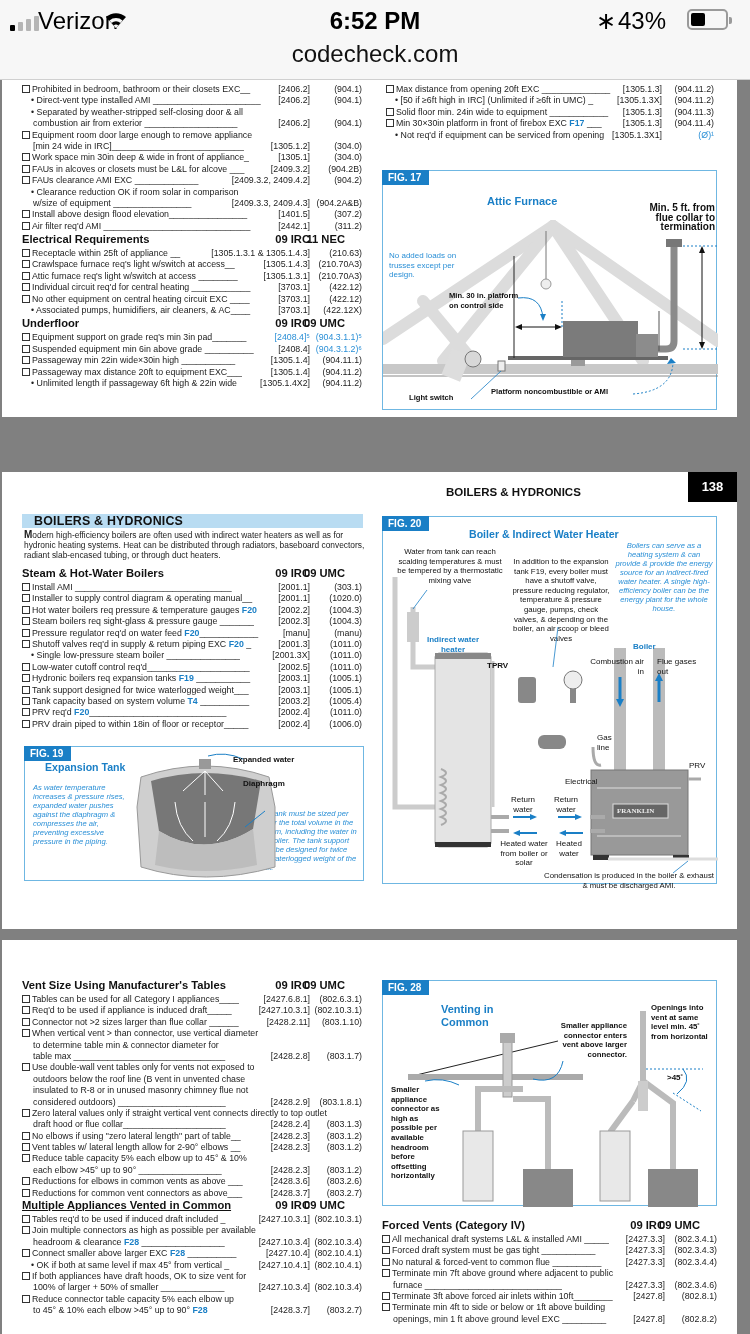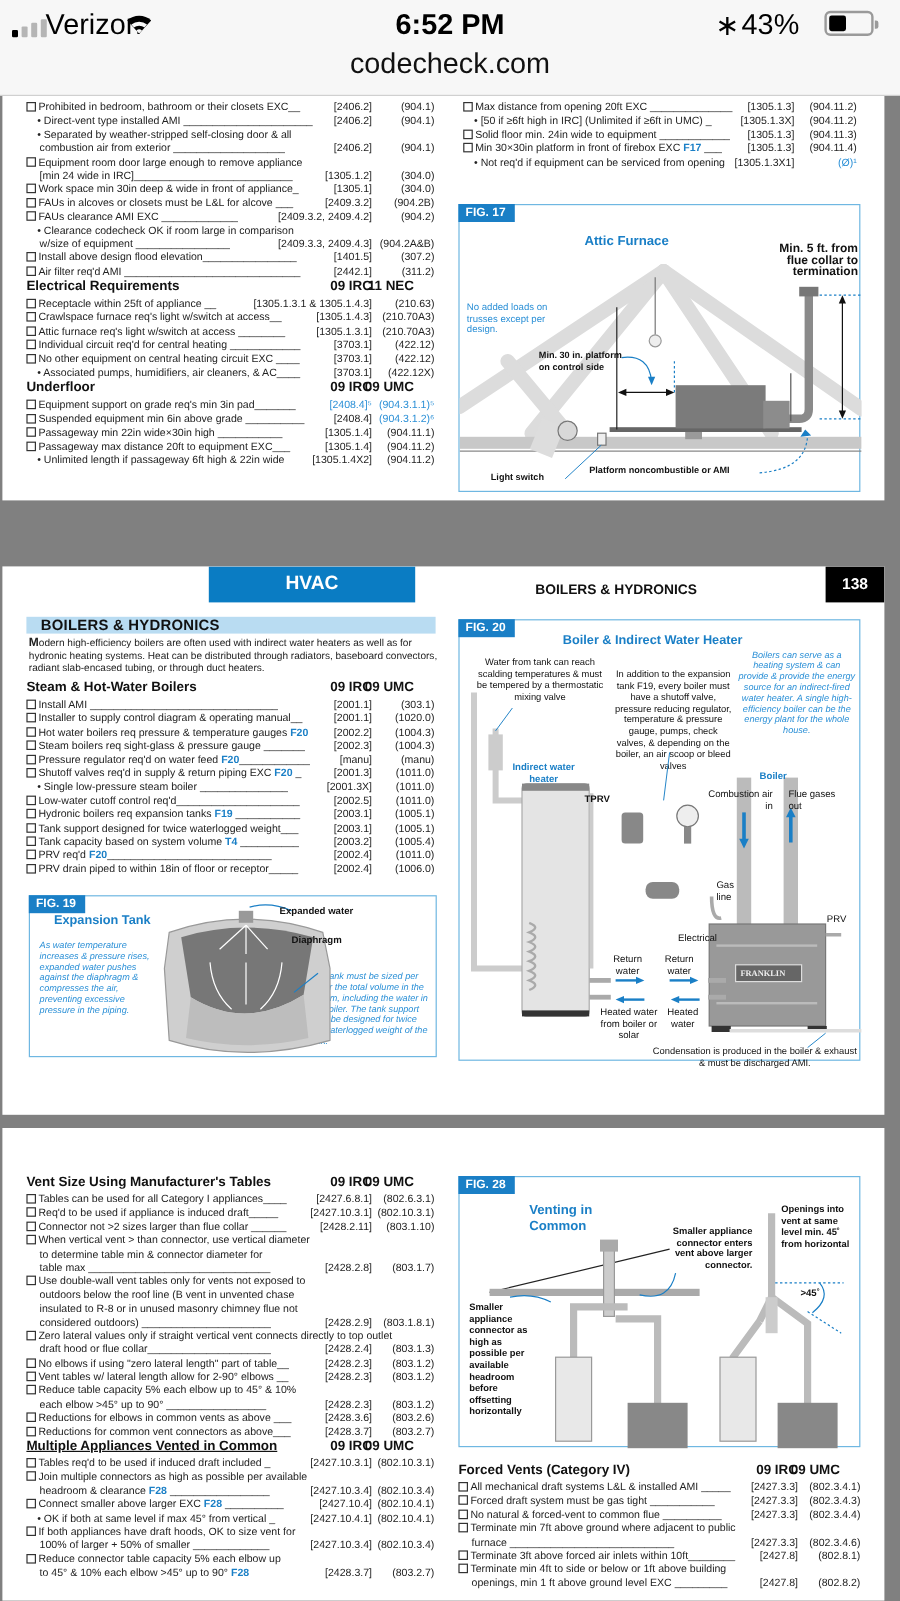--- a/index.html
+++ b/index.html
@@ -125,21 +125,21 @@
         <span class="txt"><span class="cb"></span><span>FAUs in alcoves or closets must be L&amp;L for alcove ___</span></span>
         <span class="irc">[2409.3.2]</span>
         <span class="umc">(904.2B)</span>
       </div>
       <div class="row">
         <span class="txt"><span class="cb"></span><span>FAUs clearance AMI EXC _____________</span></span>
         <span class="irc">[2409.3.2, 2409.4.2]</span>
         <span class="umc">(904.2)</span>
       </div>
       <div class="row">
-        <span class="txt bullet"><span>• Clearance codecheck OK if room large in comparison</span></span>
+        <span class="txt bullet"><span>• Clearance reduction OK if room solar in comparison</span></span>
       </div>
       <div class="row">
         <span class="txt indent"><span>w/size of equipment ________________</span></span>
         <span class="irc">[2409.3.3, 2409.4.3]</span>
         <span class="umc">(904.2A&amp;B)</span>
       </div>
       <div class="row">
         <span class="txt"><span class="cb"></span><span>Install above design flood elevation________________</span></span>
         <span class="irc">[1401.5]</span>
         <span class="umc">(307.2)</span>
@@ -283,21 +283,20 @@
     </svg>
     <div class="fig-note-blue" style="left:6px; top:80px; width:78px;">No added loads on trusses except per design.</div>
     <div class="fig-note" style="left:66px; top:120px; width:70px; font-size:7.6px;">Min. 30 in. platform on control side</div>
     <div class="fig-note" style="left:262px; top:32px; width:70px; text-align:right; font-size:10px;">Min. 5 ft. from flue collar to termination</div>
     <div class="fig-note" style="left:26px; top:222px; font-size:7.6px;">Light switch</div>
     <div class="fig-note" style="left:108px; top:216px; font-size:7.6px;">Platform noncombustible or AMI</div>
   </div>
 </div>
 
 <div class="page p2">
-  <div class="hvac-tab">HVAC</div>
   <div class="page-title-right">BOILERS &amp; HYDRONICS</div>
   <div class="page-num">138</div>
 
   <div class="section-banner">BOILERS &amp; HYDRONICS</div>
   <div class="intro"><b>M</b><span>odern high-efficiency boilers are often used with indirect water heaters as well as for hydronic heating systems. Heat can be distributed through radiators, baseboard convectors, radiant slab-encased tubing, or through duct heaters.</span></div>
 
   <div class="col" id="p2-left" style="left:20px; top:96px; width:340px;">
       <div class="sec-head"><span>Steam &amp; Hot-Water Boilers</span><span class="h-irc">09 IRC</span><span class="h-umc">09 UMC</span></div>
       <div class="row">
         <span class="txt"><span class="cb"></span><span>Install AMI ________________________________</span></span>

